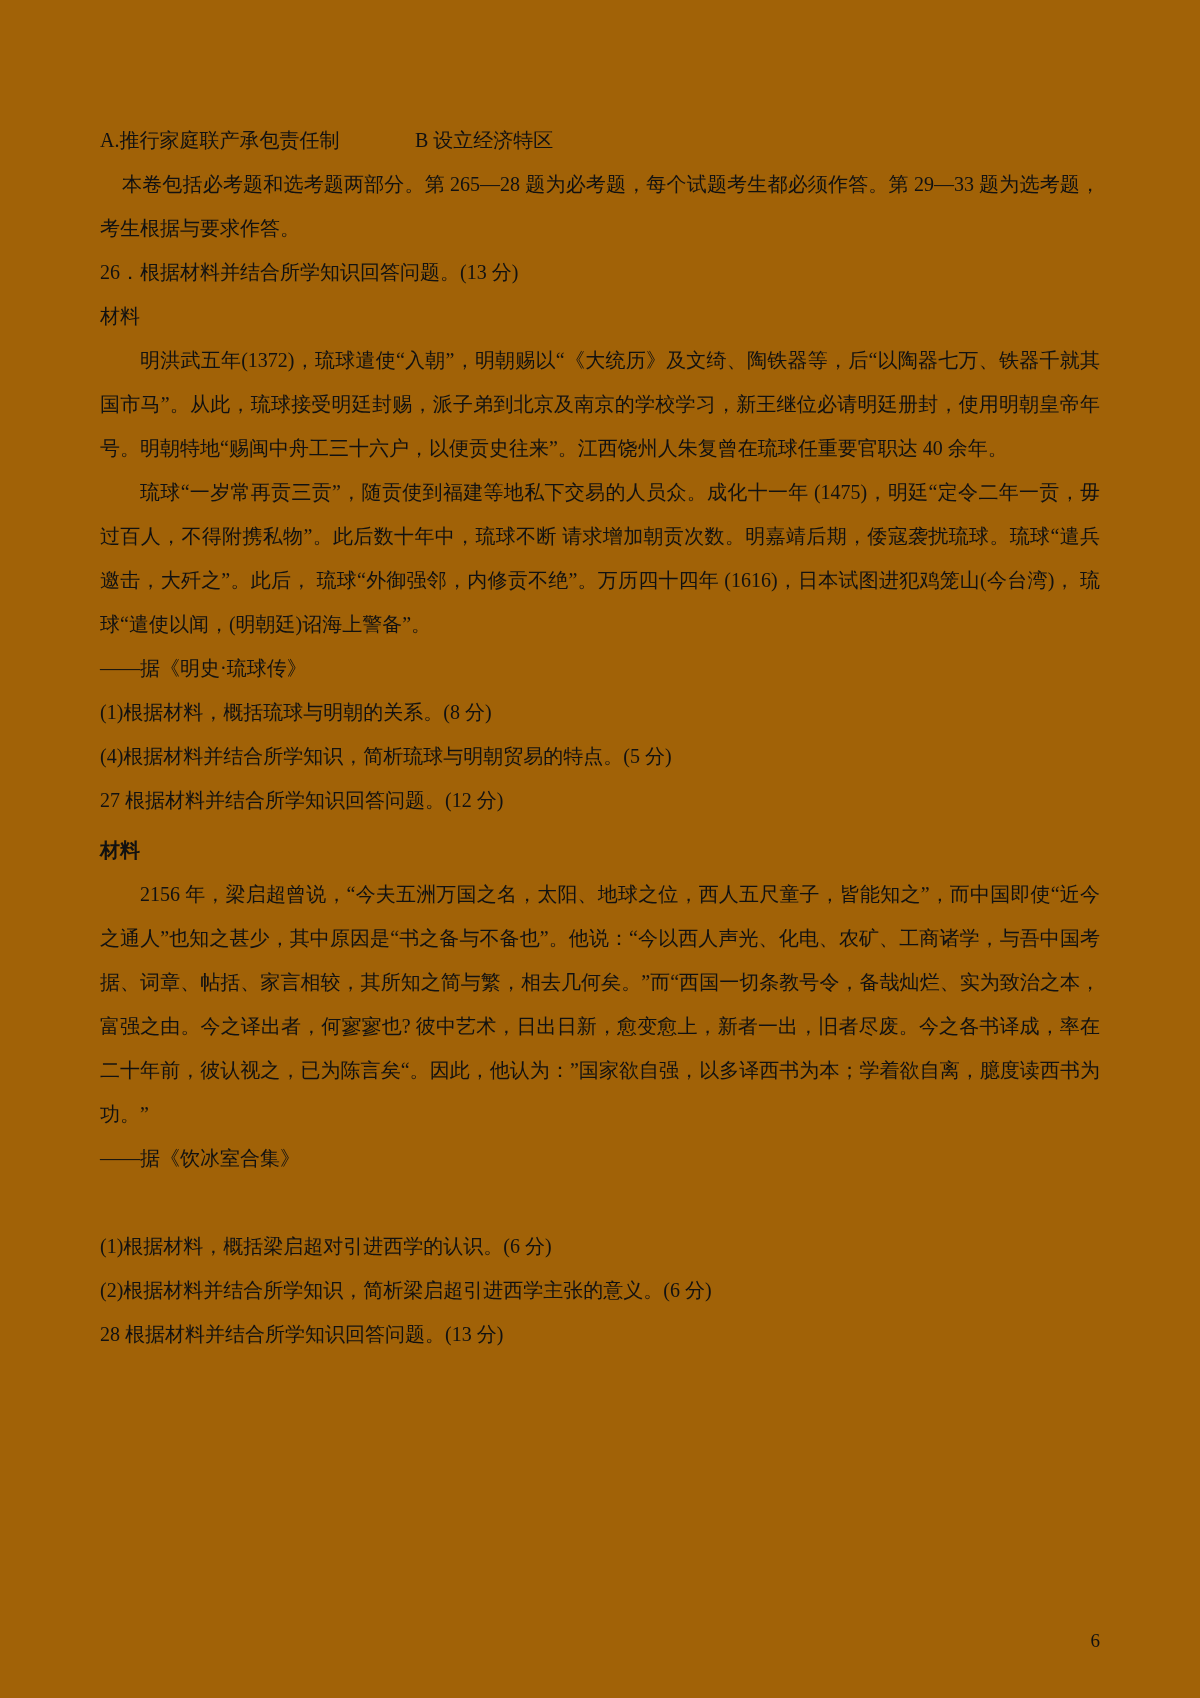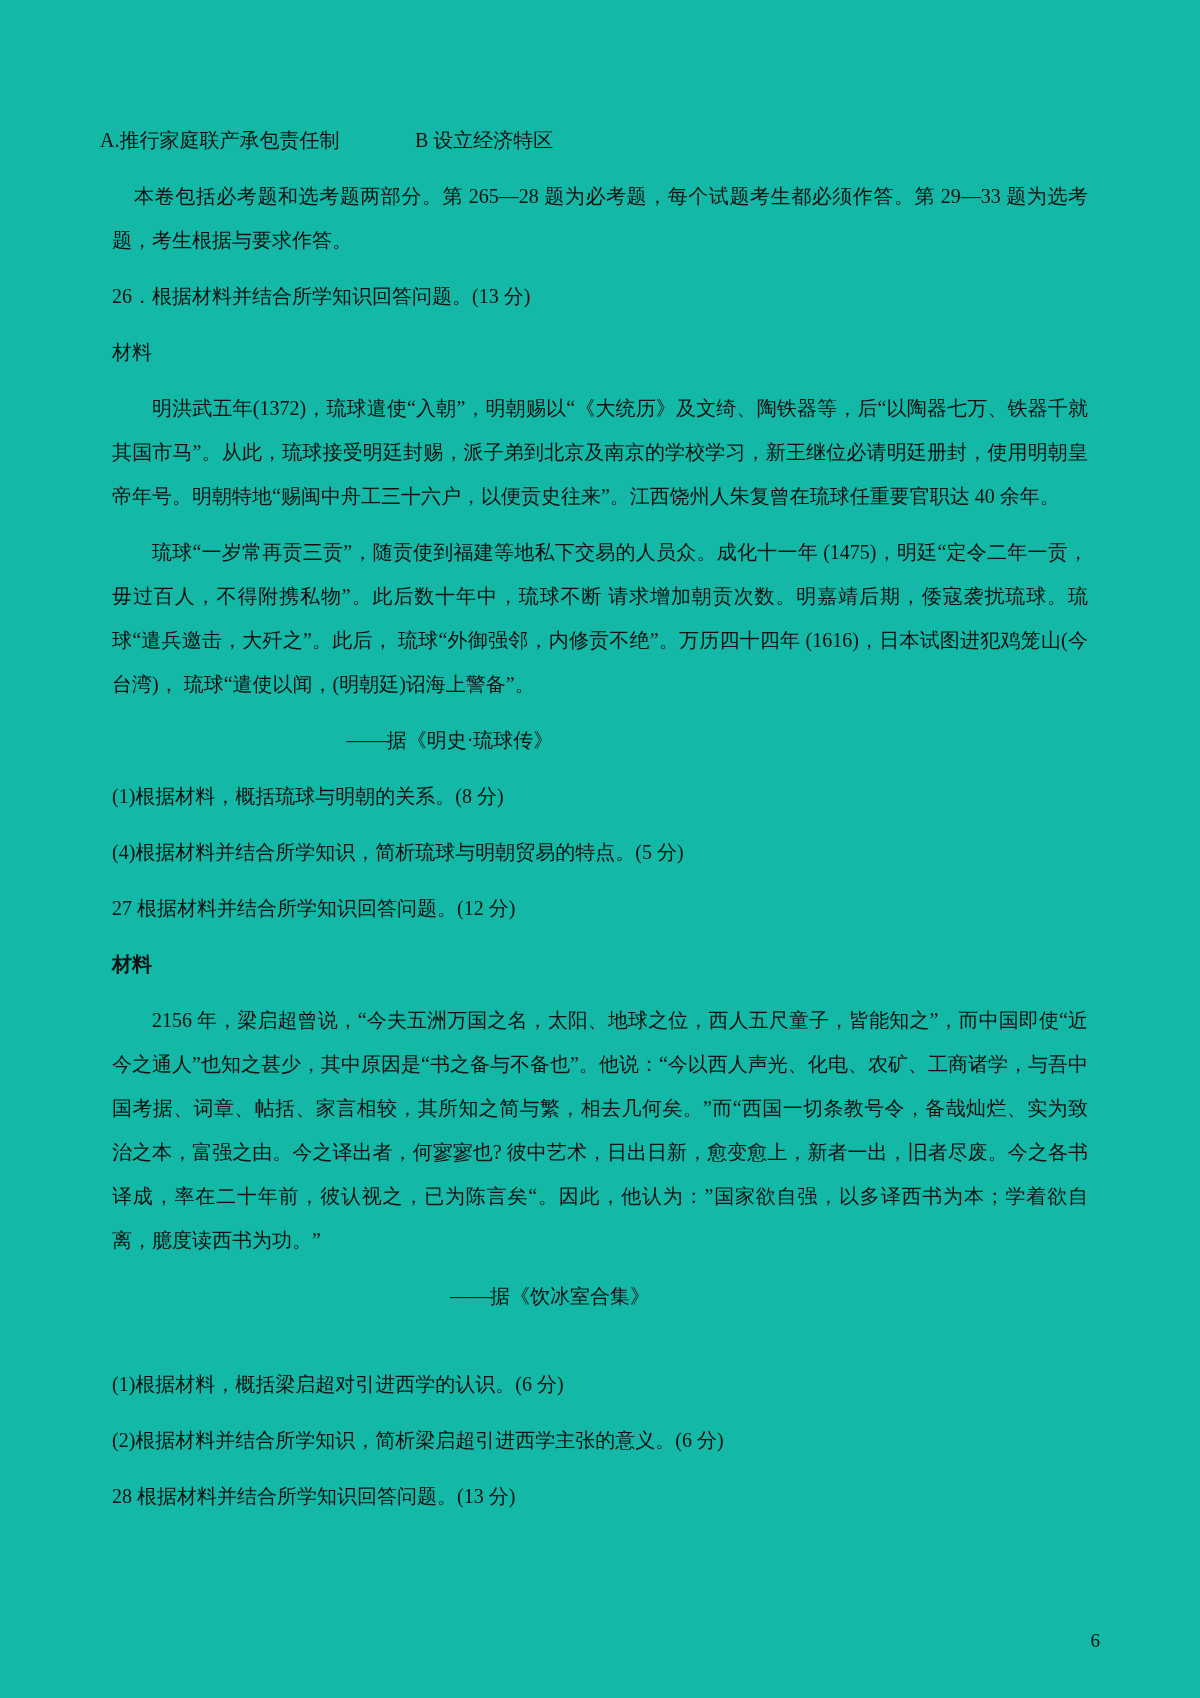--- a/index.html
+++ b/index.html
@@ -5,49 +5,49 @@
   html, body {
     margin: 0;
     padding: 0;
     background: #ffffff;
   }
   .page {
     position: relative;
     width: 1200px;
     height: 1698px;
     margin: 0 auto;
-    background: #14b8a6;
+    background: #a16207;
     box-sizing: border-box;
     padding: 118px 100px 0 100px;
     font-family: "Liberation Serif", "DejaVu Serif", serif;
     font-size: 20px;
     color: #111111;
     line-height: 2.2;
   }
   p {
-    margin: 12px;
+    margin: 0;
   }
   .para {
     text-align: justify;
   }
   .opts-row {
     display: flex;
   }
   .opt-first {
     flex: 0 0 auto;
     width: 315px;
   }
   .indent-1 {
     text-indent: 1.1em;
   }
   .indent-2 {
     text-indent: 2em;
   }
   .source {
-    text-align: center;
+    text-align: left;
   }
   .source-26 {
     padding-right: 300px;
   }
   .source-27 {
     padding-right: 100px;
   }
   .material-bold {
     font-weight: bold;
     margin-top: 6px;

